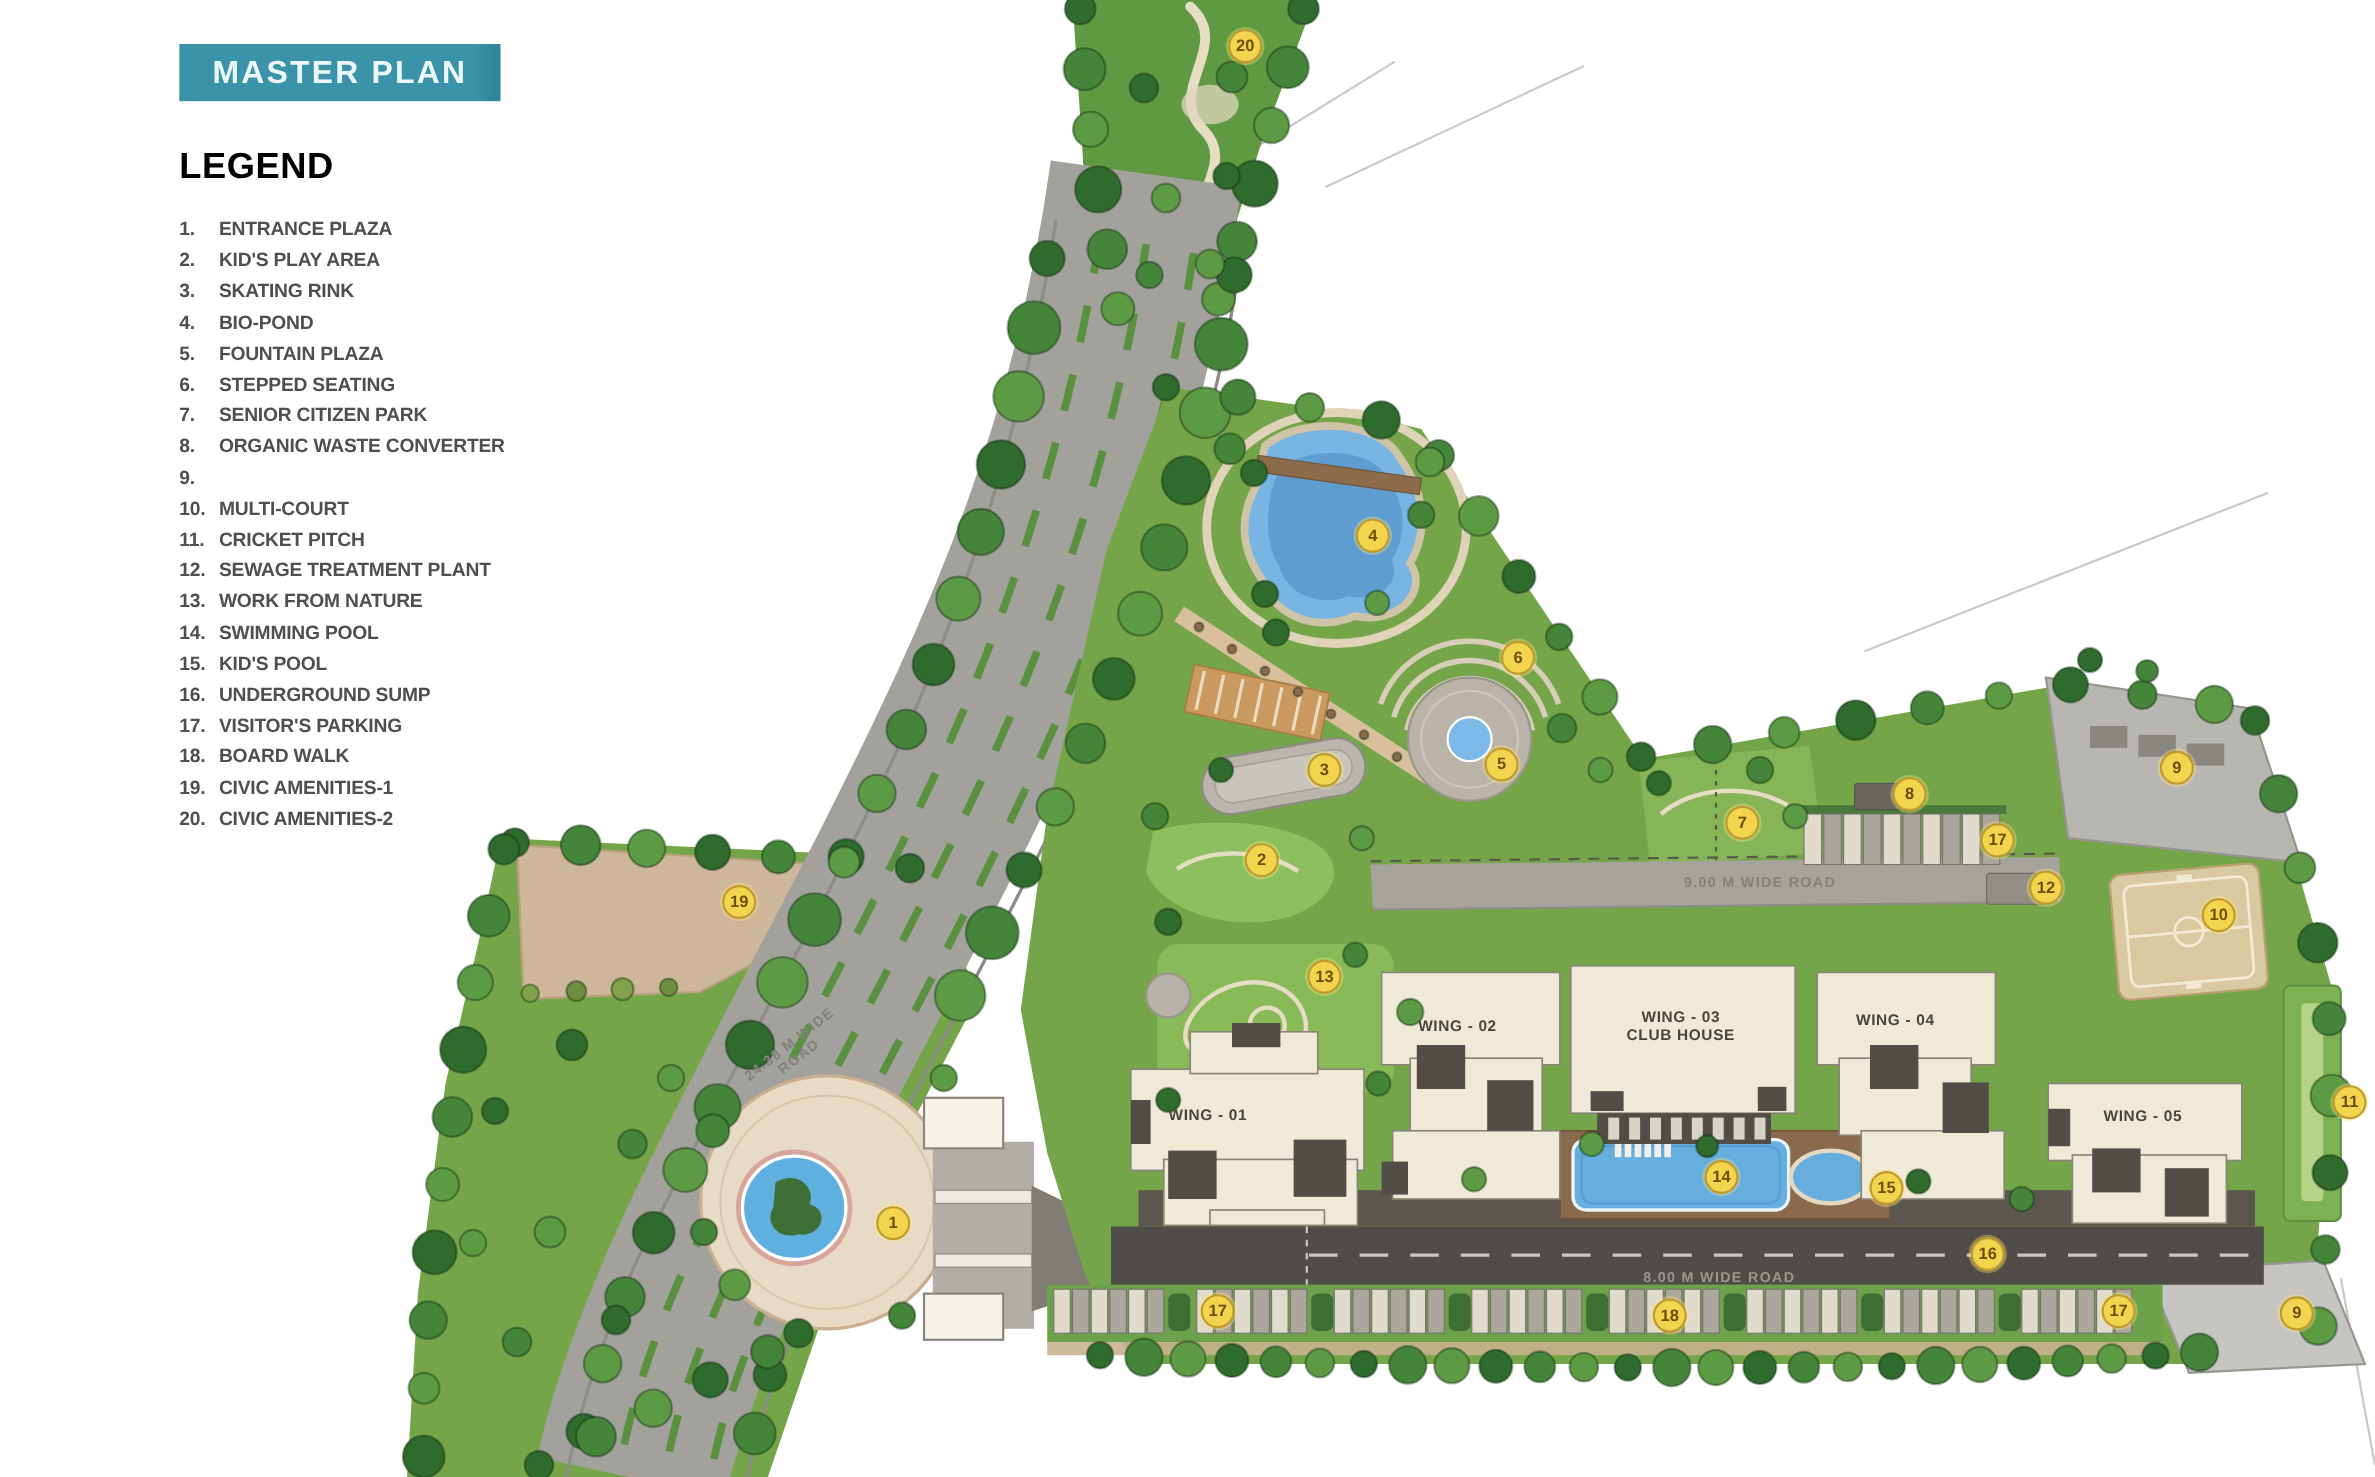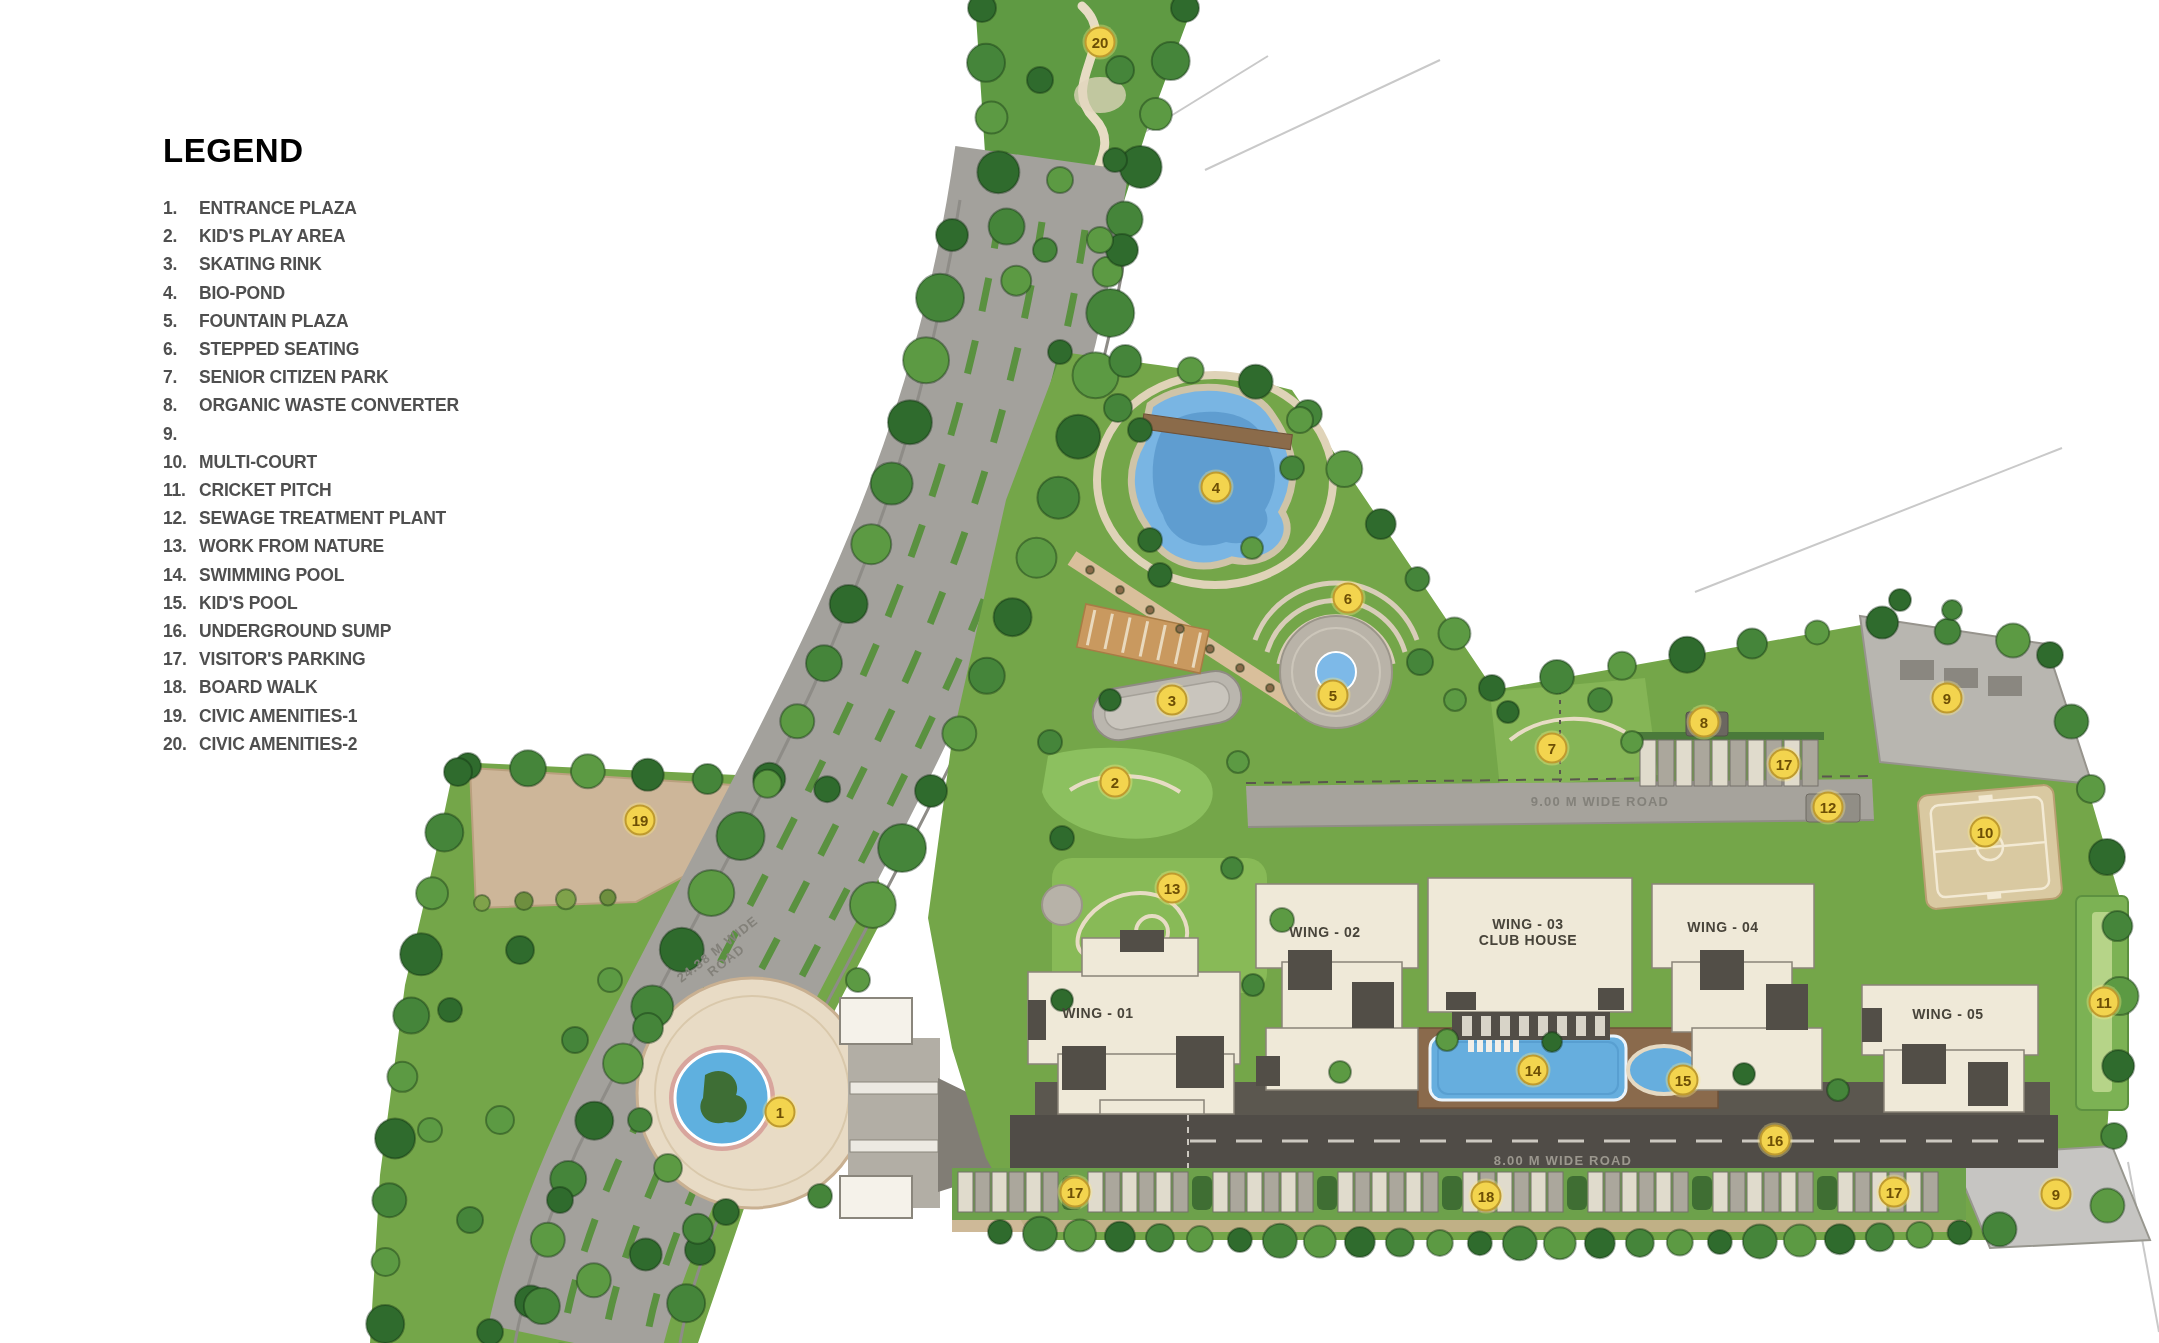--- a/index.html
+++ b/index.html
@@ -17,21 +17,21 @@
   .legend-title{font-size:33px;font-weight:800;color:#000000;letter-spacing:.5px;margin:0 0 24px 0;}
   .legend-item{display:flex;line-height:28.2px;font-size:17.5px;font-weight:700;color:#4f4f4f;letter-spacing:-.2px;}
   .legend-item .num{width:36px;flex:none;}
 
   .phase{position:absolute;left:1634px;top:1216px;font-size:97px;font-weight:400;
          color:#21386e;letter-spacing:3px;white-space:nowrap;}
 
   .marker{position:absolute;width:31px;height:31px;border-radius:50%;
           background:#f3d44e;border:2px solid #bf9b2f;color:#6d4f05;
           font-size:15px;font-weight:700;display:flex;align-items:center;justify-content:center;
-          transform:translate(-50%,-50%);box-shadow:0 0 0 2px rgba(255,236,130,.35);box-sizing:border-box;}
+          transform:translate(-50%,-50%);box-shadow:0 0 0 2px rgba(255,236,130,.35);box-sizing:border-box;margin-left:32px;}
 
   .wing-label{position:absolute;transform:translate(-50%,-50%);font-size:14px;font-weight:700;
               color:#48443a;letter-spacing:.6px;text-align:center;line-height:16px;white-space:nowrap;}
   .wing-label .l2:empty{display:none;}
 
   .road-label{position:absolute;transform:translate(-50%,-50%);font-size:13px;font-weight:700;
               color:#83817a;text-align:center;letter-spacing:1.2px;line-height:14px;white-space:nowrap;}
   .road-label .l2:empty{display:none;}
   .road-label.dark{color:#9b978e;margin-top:20px;}
 </style>
@@ -483,20 +483,21 @@
     <path id="g7" d="M468,766 C590,770 710,778 836,790"></path>
     <path id="g8" d="M458,772 C432,880 412,1000 398,1110 C388,1205 382,1275 386,1340"></path>
     <path id="g9" d="M1000,1232 C1250,1244 1600,1246 1820,1240 C1900,1237 1970,1232 2015,1228"></path>
     <path id="g10" d="M490,1332 C570,1292 650,1252 724,1216"></path>
     <path id="g11" d="M482,903 C540,900 600,898 648,896"></path>
   </g>
 </svg>
 
 <div class="overlays">
 
+  <div class="badge">MASTER PLAN</div>
 
   <div class="legend">
     <h2 class="legend-title">LEGEND</h2>
     <div class="legend-items">
 
     <div class="legend-item">
           <span class="num">1.</span>
           <span class="lbl">ENTRANCE PLAZA</span>
         </div>
           <div class="legend-item">

